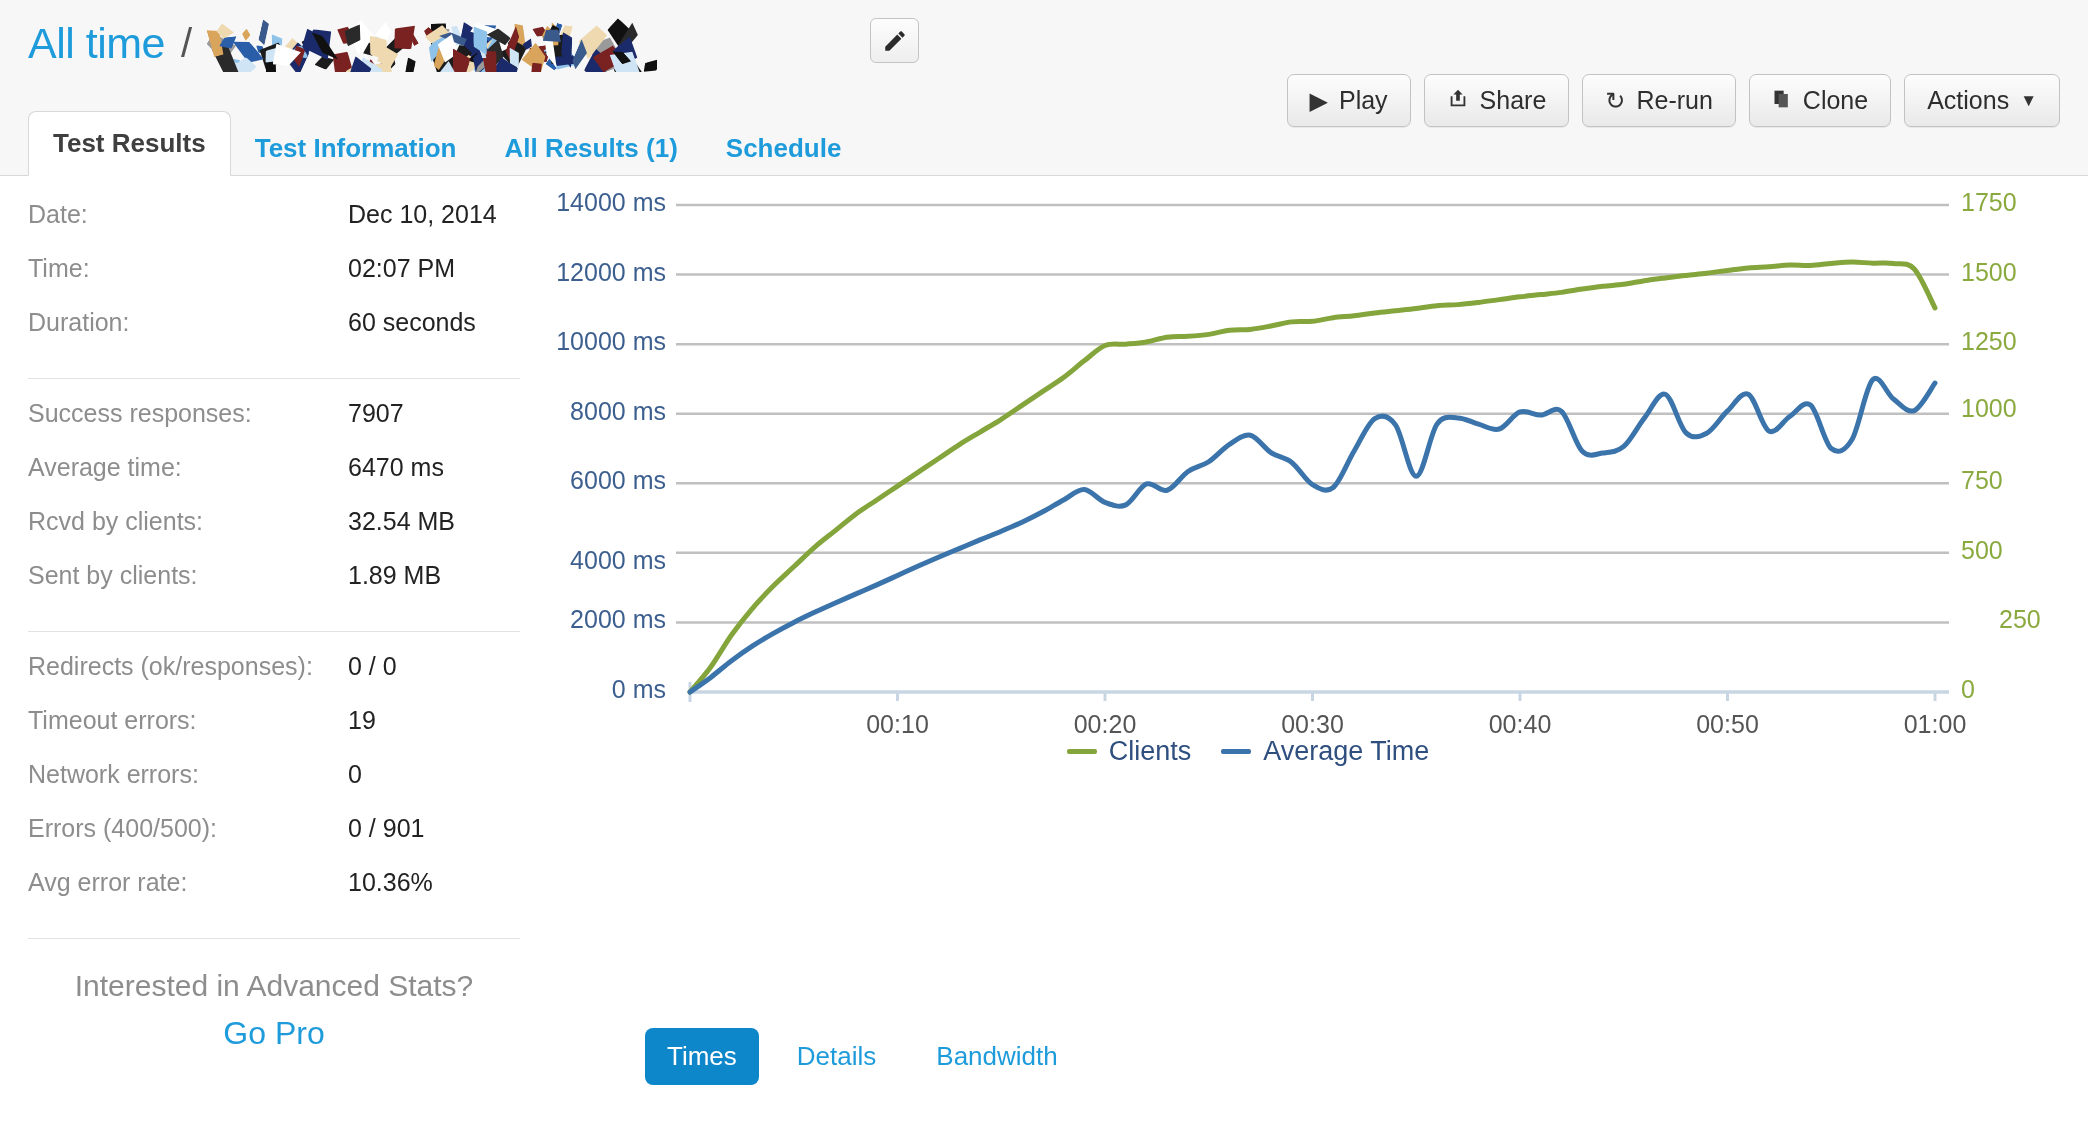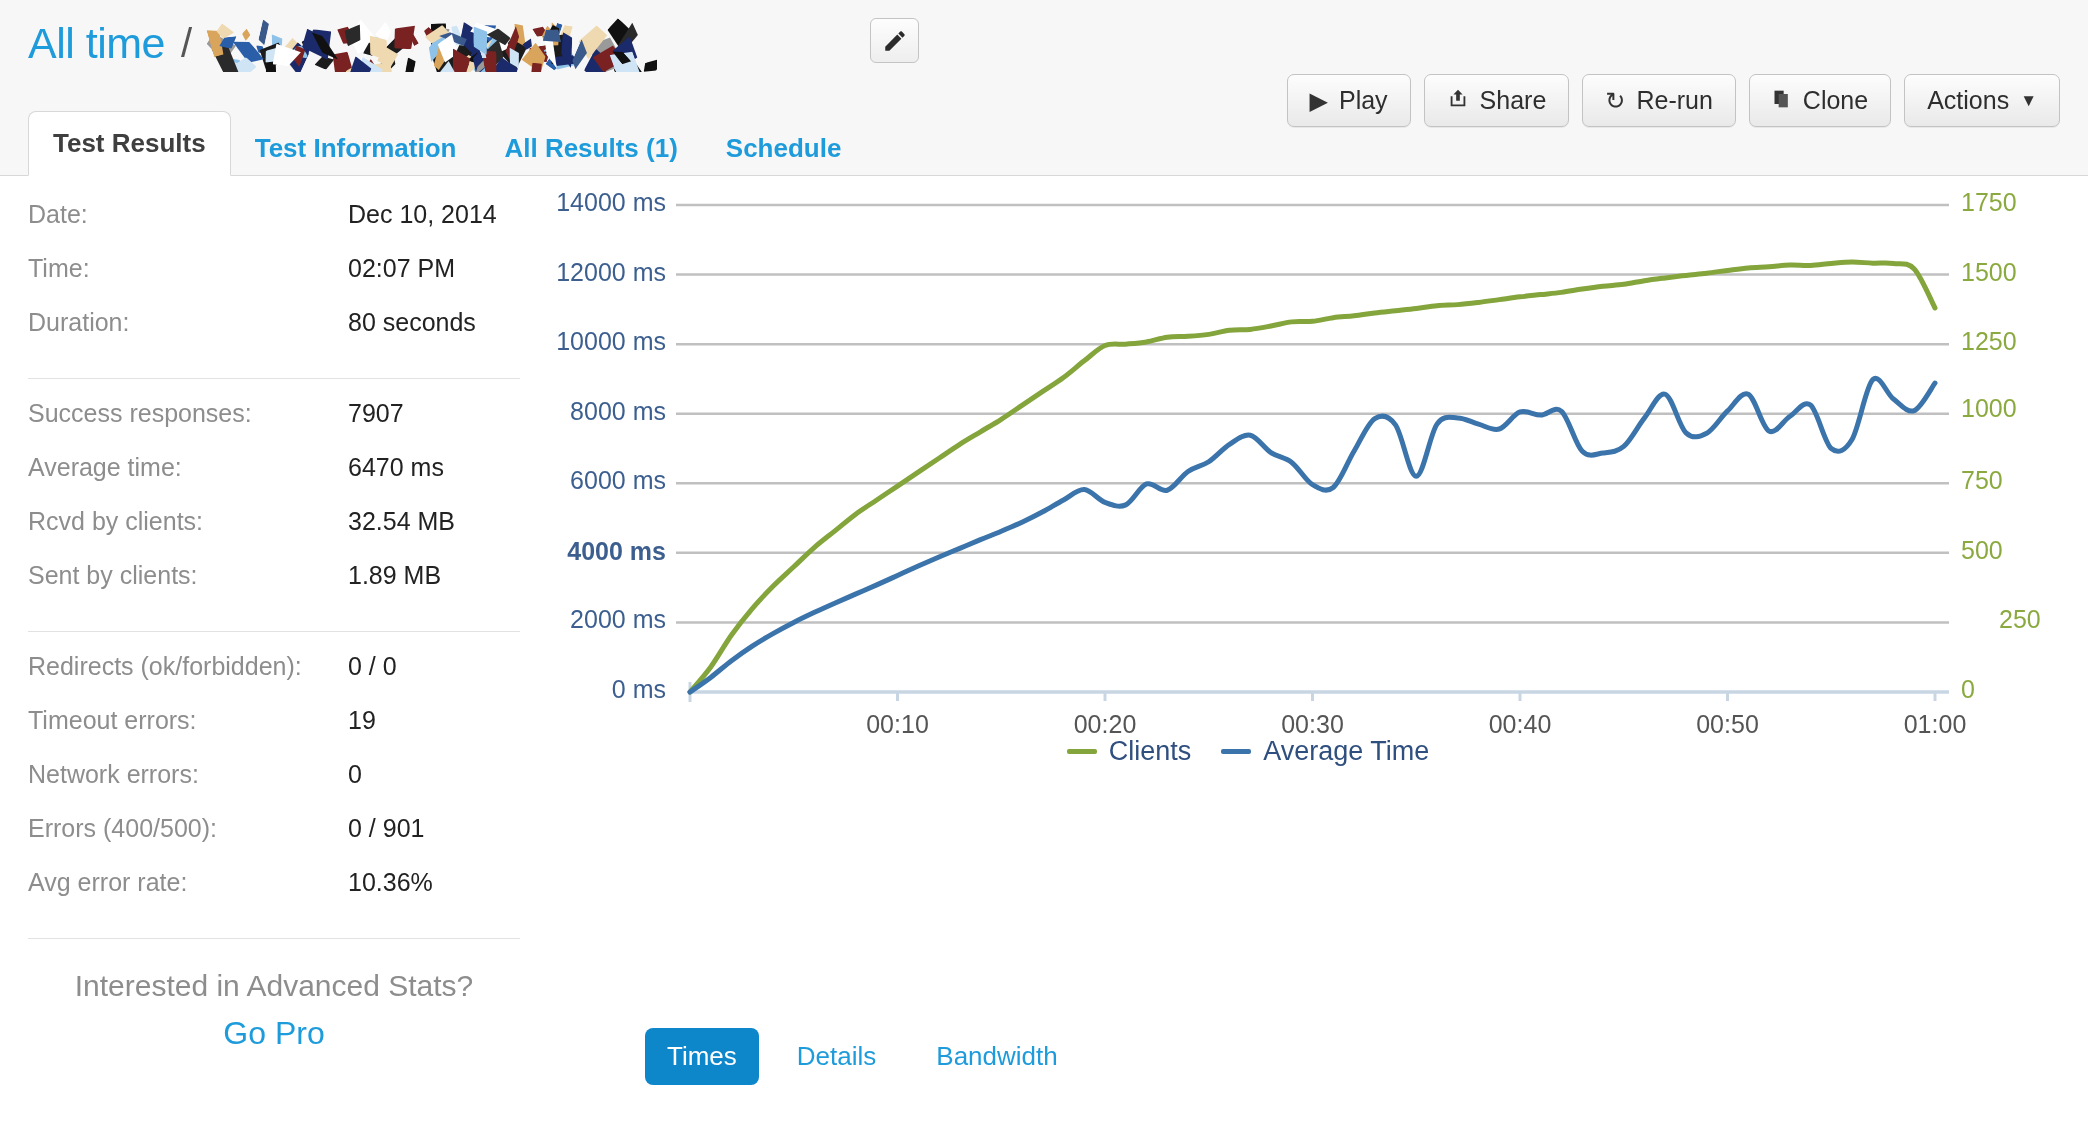--- a/index.html
+++ b/index.html
@@ -326,21 +326,21 @@
     <div class="stat-row">
       <span class="stat-label">Date:</span>
       <span class="stat-value">Dec 10, 2014</span>
     </div>
     <div class="stat-row">
       <span class="stat-label">Time:</span>
       <span class="stat-value">02:07 PM</span>
     </div>
     <div class="stat-row">
       <span class="stat-label">Duration:</span>
-      <span class="stat-value">80 seconds</span>
+      <span class="stat-value">60 seconds</span>
     </div>
   </div>
 
   <div class="divider"></div>
 
   <div class="stat-group">
     <div class="stat-row">
       <span class="stat-label">Success responses:</span>
       <span class="stat-value">7907</span>
     </div>
@@ -355,21 +355,21 @@
     <div class="stat-row">
       <span class="stat-label">Sent by clients:</span>
       <span class="stat-value">1.89 MB</span>
     </div>
   </div>
 
   <div class="divider"></div>
 
   <div class="stat-group">
     <div class="stat-row">
-      <span class="stat-label">Redirects (ok/forbidden):</span>
+      <span class="stat-label">Redirects (ok/responses):</span>
       <span class="stat-value">0 / 0</span>
     </div>
     <div class="stat-row">
       <span class="stat-label">Timeout errors:</span>
       <span class="stat-value">19</span>
     </div>
     <div class="stat-row">
       <span class="stat-label">Network errors:</span>
       <span class="stat-value">0</span>
     </div>
@@ -407,21 +407,21 @@
       <line x1="972" y1="516" x2="972" y2="525" stroke="#c8d6e4" stroke-width="3"></line>
       <line x1="1179.5" y1="516" x2="1179.5" y2="525" stroke="#c8d6e4" stroke-width="3"></line>
       <line x1="1387" y1="516" x2="1387" y2="525" stroke="#c8d6e4" stroke-width="3"></line>
       <line x1="142" y1="506" x2="142" y2="526" stroke="#c8d6e4" stroke-width="3"></line>
       <path d="M142.00,516.00 C145.46,511.83 155.83,500.46 162.75,490.95 C169.67,481.45 176.58,468.69 183.50,458.95 C190.42,449.21 197.33,440.63 204.25,432.51 C211.17,424.40 218.08,417.21 225.00,410.25 C231.92,403.29 238.83,397.26 245.75,390.77 C252.67,384.28 259.58,377.32 266.50,371.29 C273.42,365.26 280.33,360.16 287.25,354.59 C294.17,349.03 301.08,343.00 308.00,337.90 C314.92,332.80 321.83,328.62 328.75,323.98 C335.67,319.34 342.58,314.71 349.50,310.07 C356.42,305.43 363.33,300.79 370.25,296.15 C377.17,291.52 384.08,286.88 391.00,282.24 C397.92,277.60 404.83,272.73 411.75,268.33 C418.67,263.92 425.58,259.98 432.50,255.80 C439.42,251.63 446.33,247.69 453.25,243.28 C460.17,238.87 467.08,234.00 474.00,229.37 C480.92,224.73 487.83,220.09 494.75,215.45 C501.67,210.81 508.58,206.64 515.50,201.54 C522.42,196.44 529.33,190.17 536.25,184.84 C543.17,179.51 550.08,172.32 557.00,169.53 C563.92,166.75 570.83,168.75 577.75,168.14 C584.67,167.54 591.58,167.08 598.50,165.92 C605.42,164.76 612.33,162.11 619.25,161.19 C626.17,160.26 633.08,160.81 640.00,160.35 C646.92,159.89 653.83,159.42 660.75,158.40 C667.67,157.38 674.58,155.06 681.50,154.23 C688.42,153.39 695.33,154.09 702.25,153.39 C709.17,152.70 716.08,151.31 723.00,150.05 C729.92,148.80 736.83,146.67 743.75,145.88 C750.67,145.09 757.58,146.02 764.50,145.32 C771.42,144.63 778.33,142.63 785.25,141.71 C792.17,140.78 799.08,140.55 806.00,139.76 C812.92,138.97 819.83,137.81 826.75,136.97 C833.67,136.14 840.58,135.49 847.50,134.75 C854.42,134.01 861.33,133.36 868.25,132.52 C875.17,131.69 882.08,130.39 889.00,129.74 C895.92,129.09 902.83,129.18 909.75,128.63 C916.67,128.07 923.58,127.23 930.50,126.40 C937.42,125.57 944.33,124.54 951.25,123.62 C958.17,122.69 965.08,121.67 972.00,120.83 C978.92,120.00 985.83,119.35 992.75,118.61 C999.67,117.87 1006.58,117.31 1013.50,116.38 C1020.42,115.45 1027.33,114.06 1034.25,113.04 C1041.17,112.02 1048.08,111.05 1055.00,110.26 C1061.92,109.47 1068.83,109.24 1075.75,108.31 C1082.67,107.38 1089.58,105.76 1096.50,104.69 C1103.42,103.63 1110.33,102.79 1117.25,101.91 C1124.17,101.03 1131.08,100.19 1138.00,99.41 C1144.92,98.62 1151.83,98.01 1158.75,97.18 C1165.67,96.35 1172.58,95.28 1179.50,94.40 C1186.42,93.52 1193.33,92.50 1200.25,91.89 C1207.17,91.29 1214.08,91.24 1221.00,90.78 C1227.92,90.32 1234.83,89.34 1241.75,89.11 C1248.67,88.88 1255.58,89.67 1262.50,89.39 C1269.42,89.11 1276.33,88.00 1283.25,87.44 C1290.17,86.88 1297.08,86.09 1304.00,86.05 C1310.92,86.00 1317.83,86.93 1324.75,87.16 C1331.67,87.39 1338.58,86.47 1345.50,87.44 C1352.42,88.41 1359.33,85.58 1366.25,93.01 C1373.17,100.43 1383.54,125.47 1387.00,131.97" fill="none" stroke="#84a43c" stroke-width="5" stroke-linecap="round" stroke-linejoin="round"></path>
       <path d="M142.00,516.00 C145.46,513.57 155.83,506.61 162.75,501.39 C169.67,496.17 176.58,489.91 183.50,484.69 C190.42,479.47 197.33,474.61 204.25,470.08 C211.17,465.56 218.08,461.50 225.00,457.56 C231.92,453.62 238.83,449.97 245.75,446.43 C252.67,442.89 259.58,439.59 266.50,436.34 C273.42,433.09 280.33,430.02 287.25,426.95 C294.17,423.88 301.08,420.92 308.00,417.90 C314.92,414.89 321.83,411.93 328.75,408.86 C335.67,405.79 342.58,402.60 349.50,399.47 C356.42,396.34 363.33,393.15 370.25,390.08 C377.17,387.00 384.08,383.99 391.00,381.03 C397.92,378.07 404.83,375.23 411.75,372.34 C418.67,369.44 425.58,366.48 432.50,363.64 C439.42,360.80 446.33,358.19 453.25,355.29 C460.17,352.39 467.08,349.49 474.00,346.25 C480.92,343.00 487.83,339.52 494.75,335.81 C501.67,332.10 508.58,327.69 515.50,323.98 C522.42,320.27 529.33,313.14 536.25,313.55 C543.17,313.95 550.08,323.87 557.00,326.42 C563.92,328.97 570.83,331.93 577.75,328.85 C584.67,325.78 591.58,310.42 598.50,307.98 C605.42,305.55 612.33,316.33 619.25,314.24 C626.17,312.16 633.08,300.21 640.00,295.46 C646.92,290.70 653.83,290.24 660.75,285.72 C667.67,281.20 674.58,272.73 681.50,268.33 C688.42,263.92 695.33,257.89 702.25,259.28 C709.17,260.67 716.08,272.15 723.00,276.67 C729.92,281.20 736.83,281.08 743.75,286.41 C750.67,291.75 757.58,304.50 764.50,308.68 C771.42,312.85 778.33,317.03 785.25,311.46 C792.17,305.89 799.08,286.76 806.00,275.28 C812.92,263.80 819.83,246.99 826.75,242.58 C833.67,238.18 840.58,239.22 847.50,248.85 C854.42,258.47 861.33,300.44 868.25,300.33 C875.17,300.21 882.08,257.89 889.00,248.15 C895.92,238.41 902.83,241.89 909.75,241.89 C916.67,241.89 923.58,246.29 930.50,248.15 C937.42,250.01 944.33,255.05 951.25,253.02 C958.17,250.99 965.08,238.29 972.00,235.98 C978.92,233.66 985.83,239.22 992.75,239.11 C999.67,238.99 1006.58,229.25 1013.50,235.28 C1020.42,241.31 1027.33,268.33 1034.25,275.28 C1041.17,282.24 1048.08,277.83 1055.00,277.02 C1061.92,276.21 1068.83,276.27 1075.75,270.41 C1082.67,264.56 1089.58,250.58 1096.50,241.89 C1103.42,233.19 1110.33,215.74 1117.25,218.23 C1124.17,220.73 1131.08,250.35 1138.00,256.85 C1144.92,263.34 1151.83,260.85 1158.75,257.19 C1165.67,253.54 1172.58,241.42 1179.50,234.93 C1186.42,228.44 1193.33,214.87 1200.25,218.23 C1207.17,221.60 1214.08,251.40 1221.00,255.11 C1227.92,258.82 1234.83,244.85 1241.75,240.50 C1248.67,236.15 1255.58,223.68 1262.50,229.02 C1269.42,234.35 1276.33,266.76 1283.25,272.50 C1290.17,278.24 1297.08,274.94 1304.00,263.46 C1310.92,251.98 1317.83,210.35 1324.75,203.62 C1331.67,196.90 1338.58,217.94 1345.50,223.10 C1352.42,228.26 1359.33,237.25 1366.25,234.58 C1373.17,231.92 1383.54,211.68 1387.00,207.10" fill="none" stroke="#3b73ab" stroke-width="5" stroke-linecap="round" stroke-linejoin="round"></path>
     </svg>
   <div id="tick-layer">
       <div class="ytick-left" style="left: -42px; top: 499px;">0 ms</div>
       <div class="ytick-left" style="left: -42px; top: 429.429px;">2000 ms</div>
-      <div class="ytick-left" style="left: -42px; top: 361px; font-weight: bold;">4000 ms</div>
+      <div class="ytick-left" style="left: -42px; top: 370px;">4000 ms</div>
       <div class="ytick-left" style="left: -42px; top: 290.286px;">6000 ms</div>
       <div class="ytick-left" style="left: -42px; top: 220.714px;">8000 ms</div>
       <div class="ytick-left" style="left: -42px; top: 151.143px;">10000 ms</div>
       <div class="ytick-left" style="left: -42px; top: 81.5714px;">12000 ms</div>
       <div class="ytick-left" style="left: -42px; top: 12px;">14000 ms</div>
       <div class="ytick-right" style="left: 1413px; top: 499px;">0</div>
       <div class="ytick-right" style="left: 1413px; top: 429.429px; margin-left: 38px;">250</div>
       <div class="ytick-right" style="left: 1413px; top: 359.857px;">500</div>
       <div class="ytick-right" style="left: 1413px; top: 290.286px;">750</div>
       <div class="ytick-right" style="left: 1413px; top: 218px;">1000</div>

